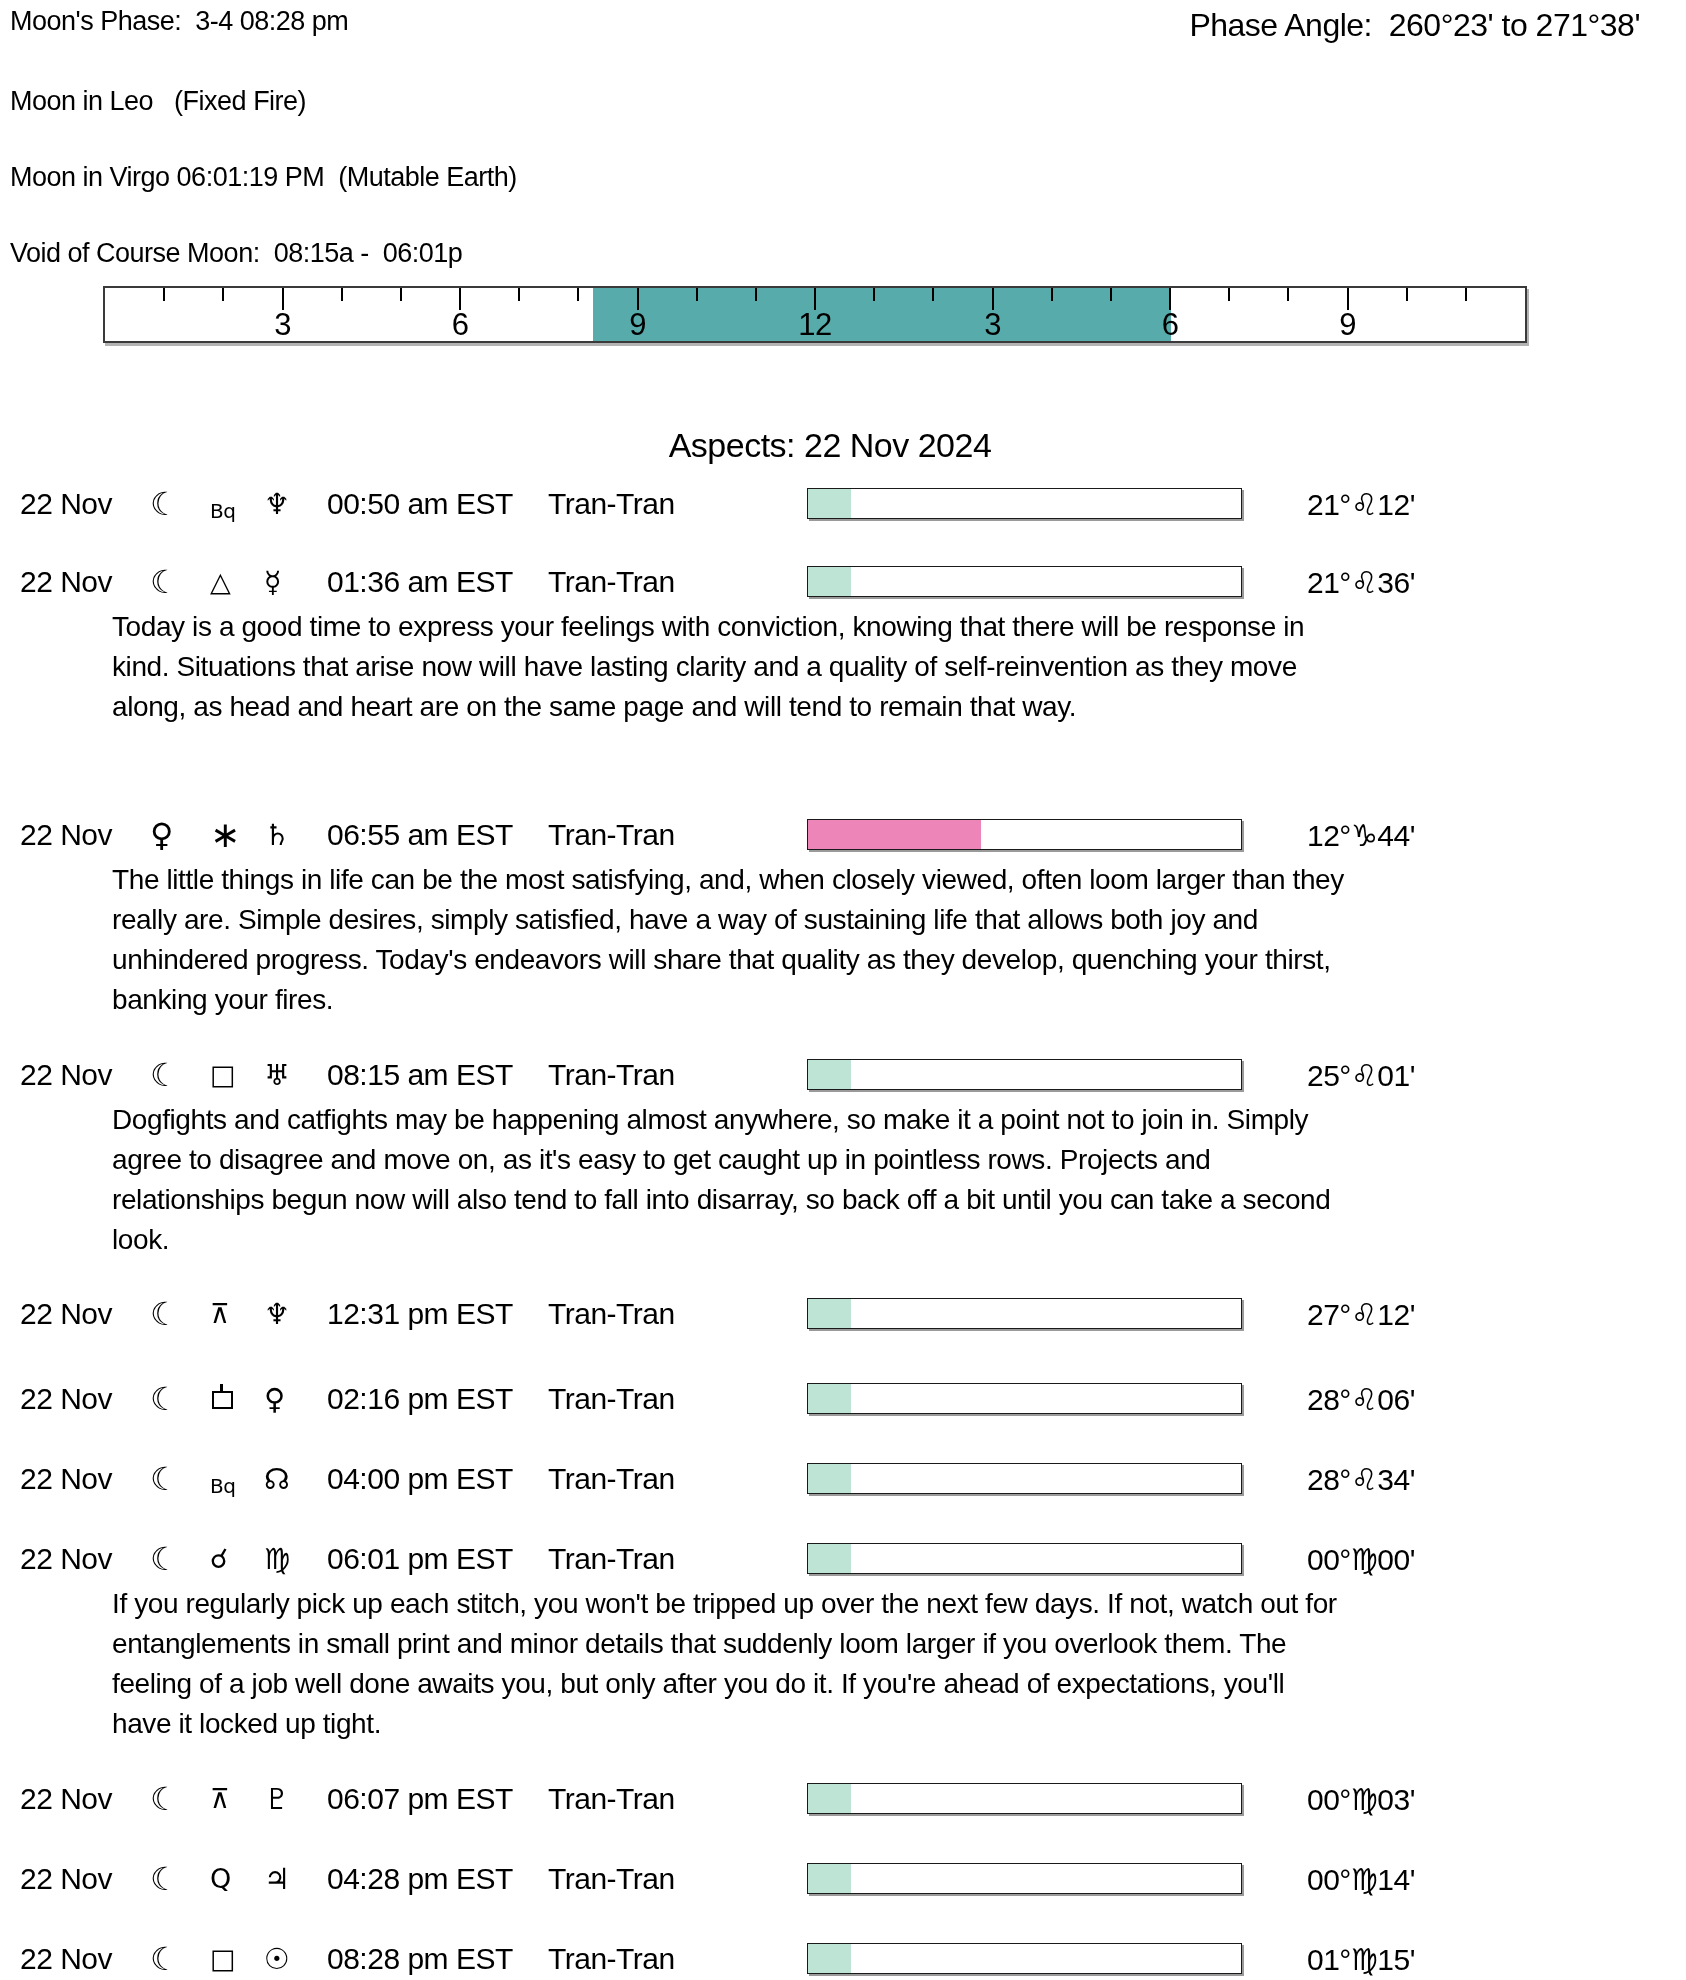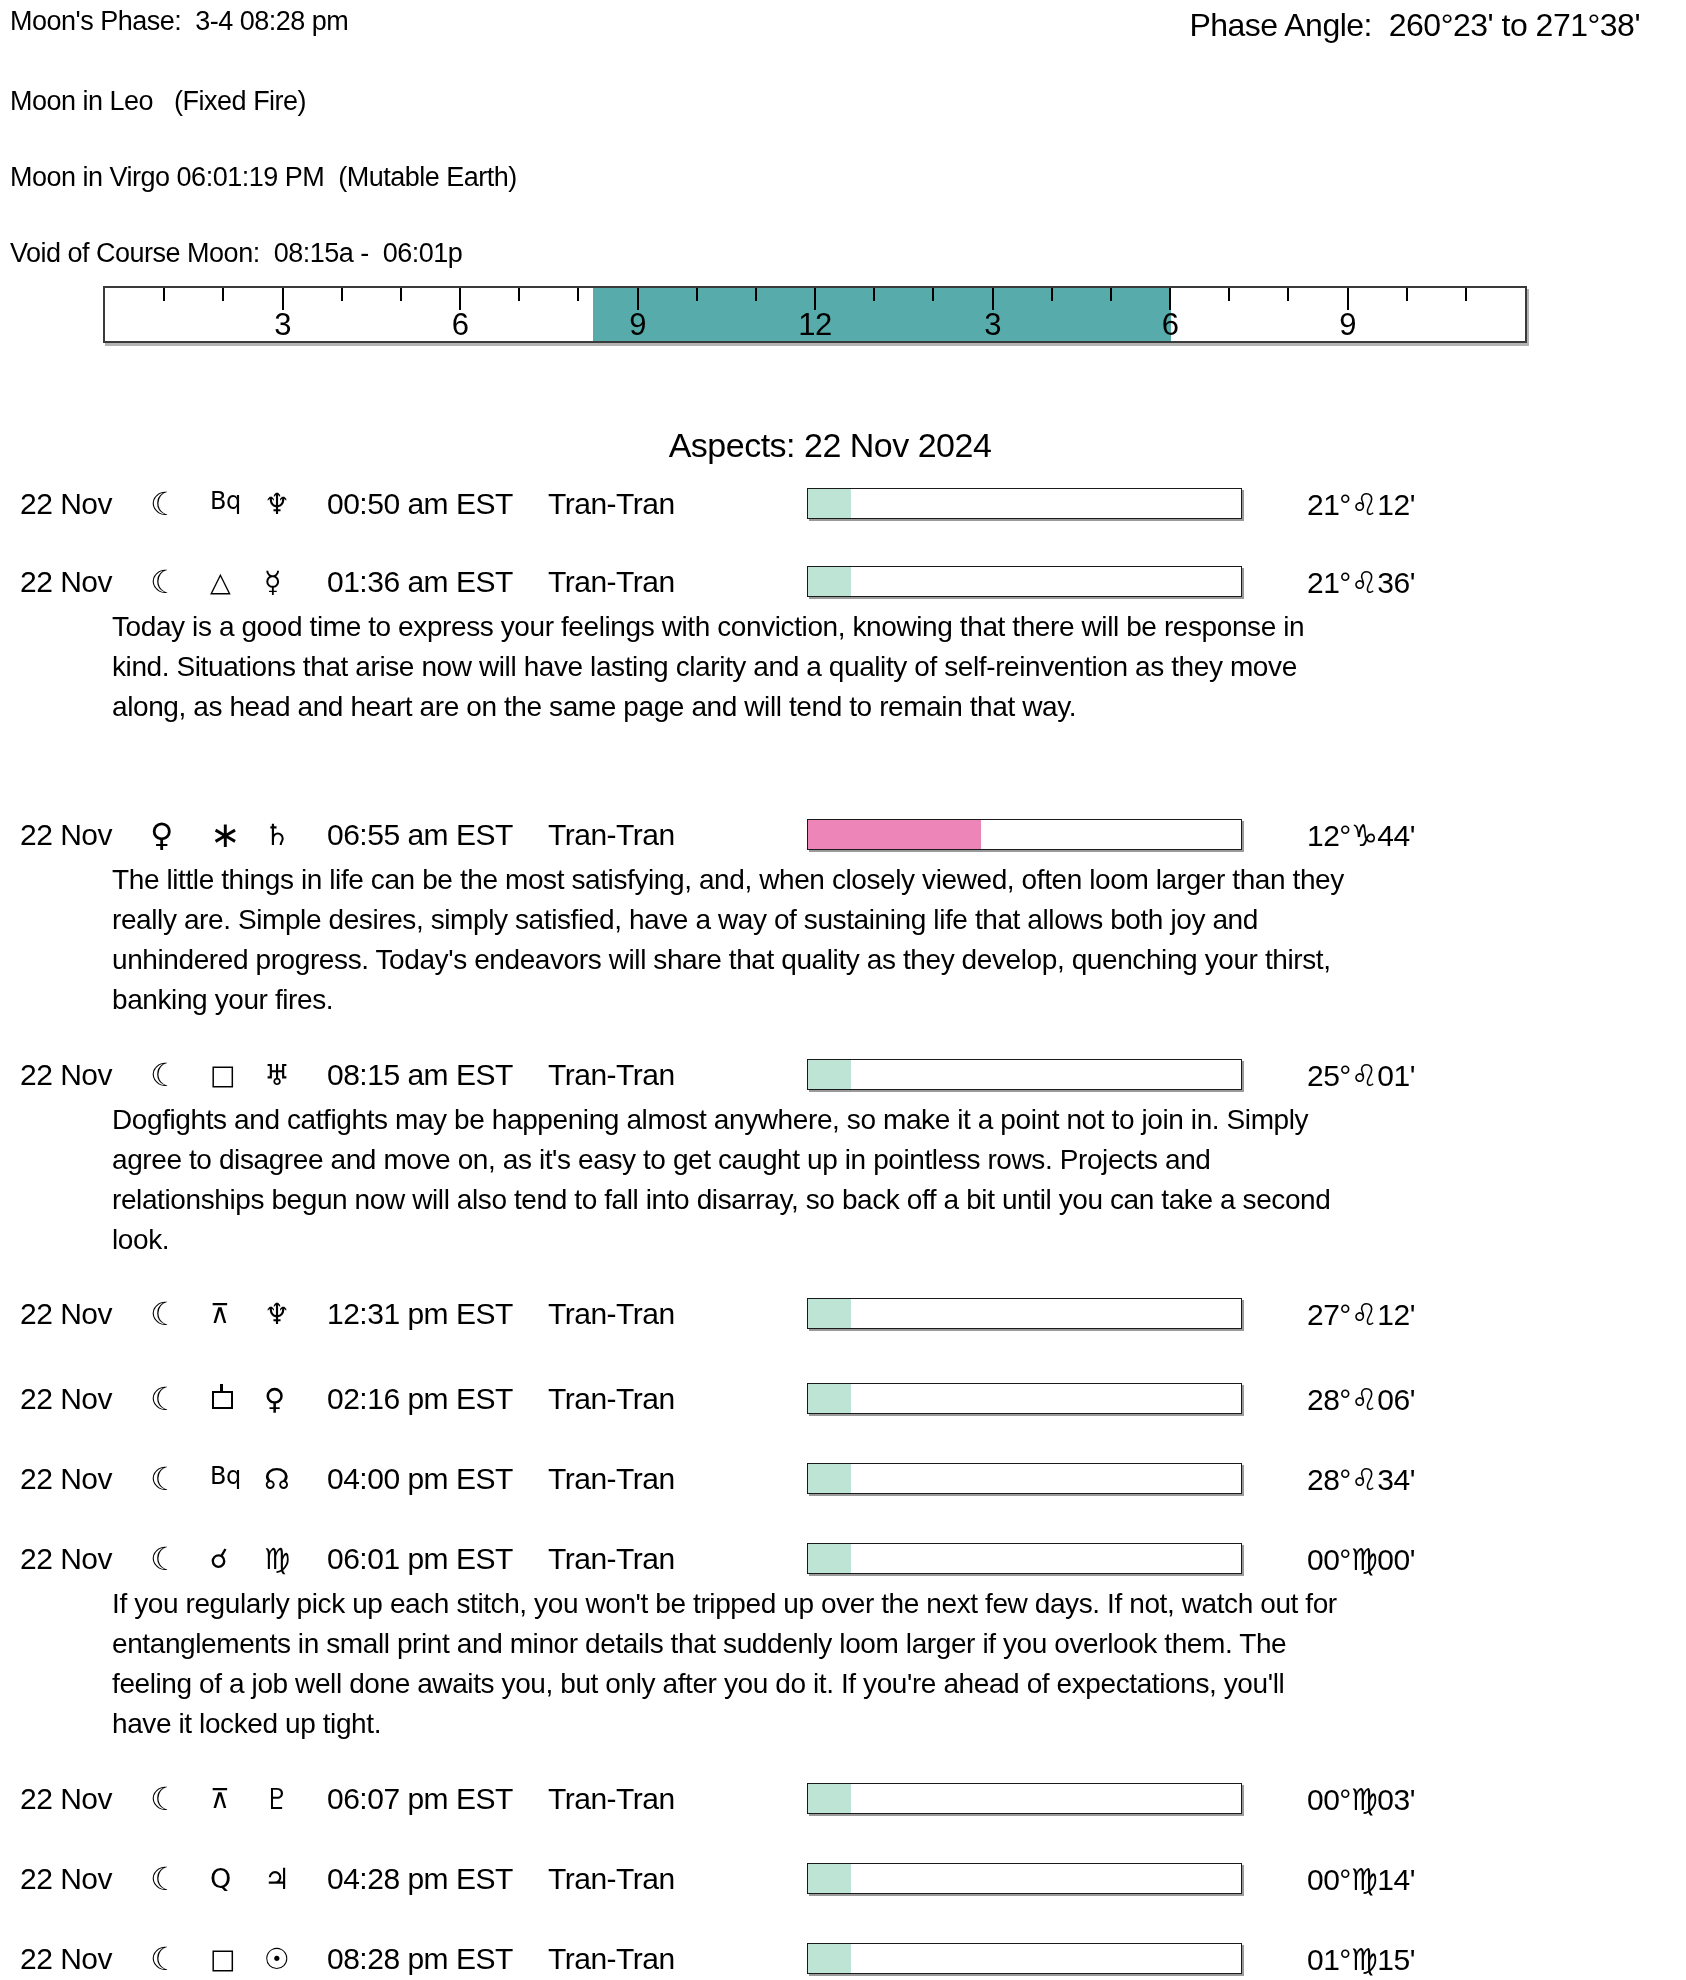--- a/index.html
+++ b/index.html
@@ -24,21 +24,21 @@
 
   #aspects-title{position:absolute;top:426px;left:0;width:1660px;text-align:center;font-size:34px;}
 
   
   .arow{position:absolute;left:0;width:1656px;height:36px;font-size:30px;margin-left:12px;}
   .c{position:absolute;top:0;white-space:pre;}
   .date{left:8px;}
   .glyph{font-family:"DejaVu Sans",sans-serif;}
   .b1{left:138px;font-size:32px;top:-2px;}
   .asp{left:198px;font-size:27px;top:1px;}
-  .asp.text{font-size:24px;top:0;text-align:center;}
+  .asp.text{font-size:20px;top:12px;text-align:center;}
   .asp.sext{font-size:36px;top:-4px;}
   .b2{left:252px;font-size:29px;}
   .time{left:315px;}
   .kind{left:536px;}
   .bar{
     left:795px;top:1px;width:433px;height:29px;
     border:1px solid #1a1a1a;background:#fff;box-shadow:2px 2px 0 #9a9a9a;
   }
   .bar-fill{position:absolute;left:0;top:0;height:100%;}
   .pos{left:1295px;}

